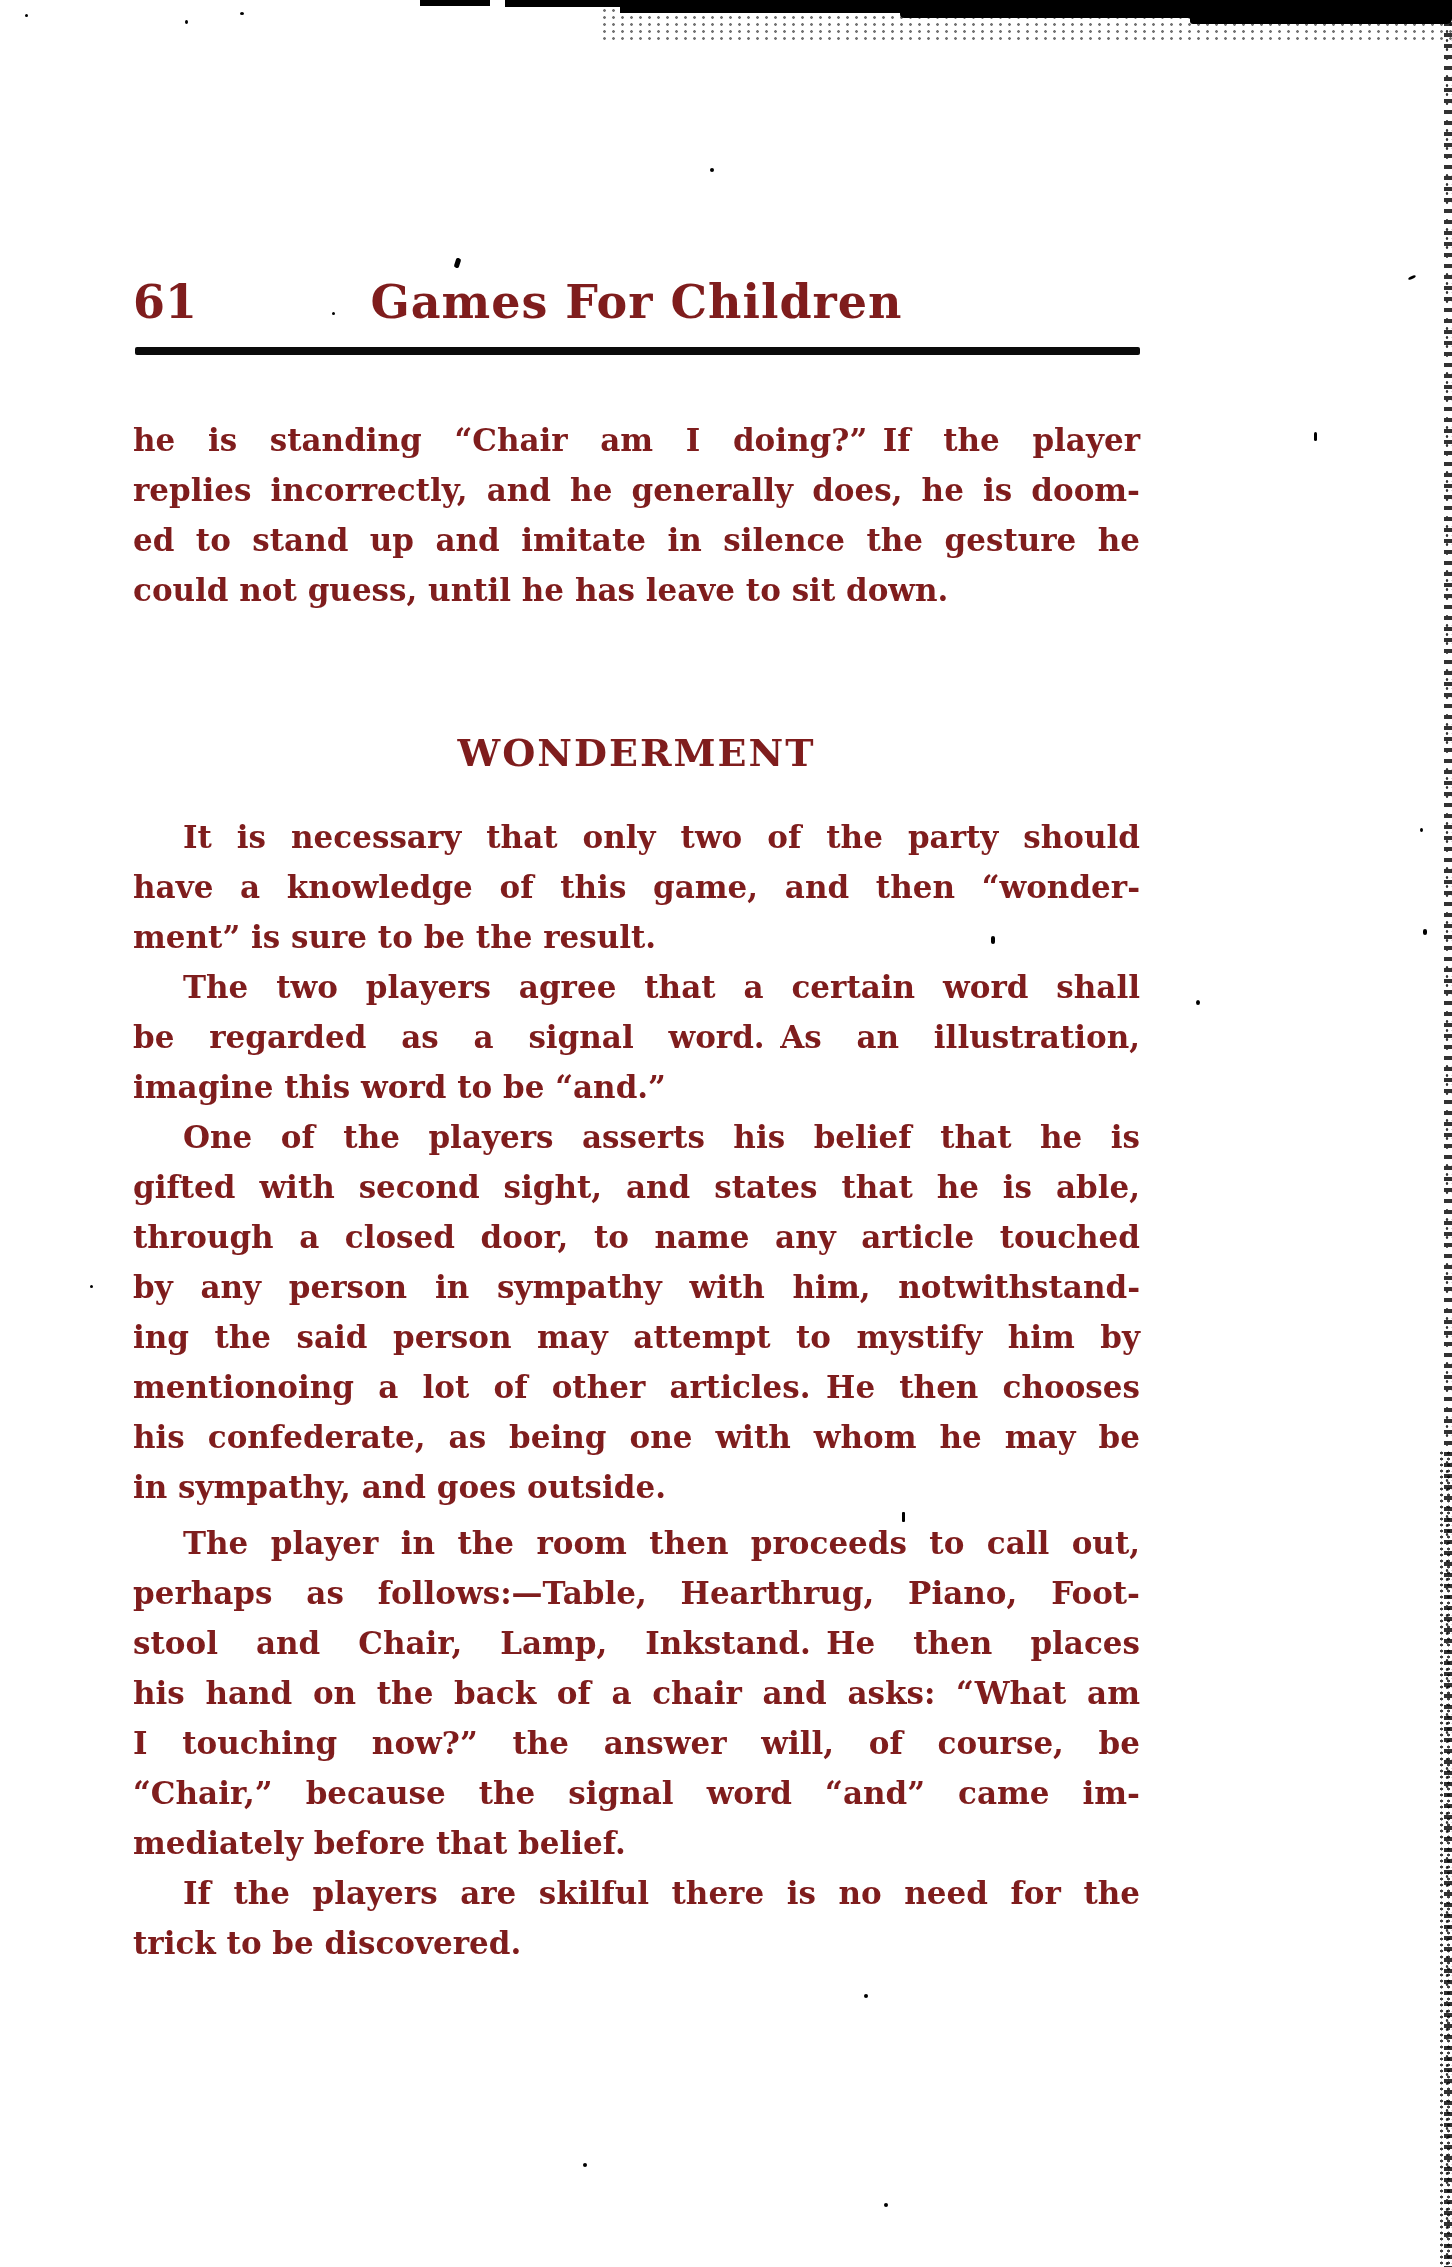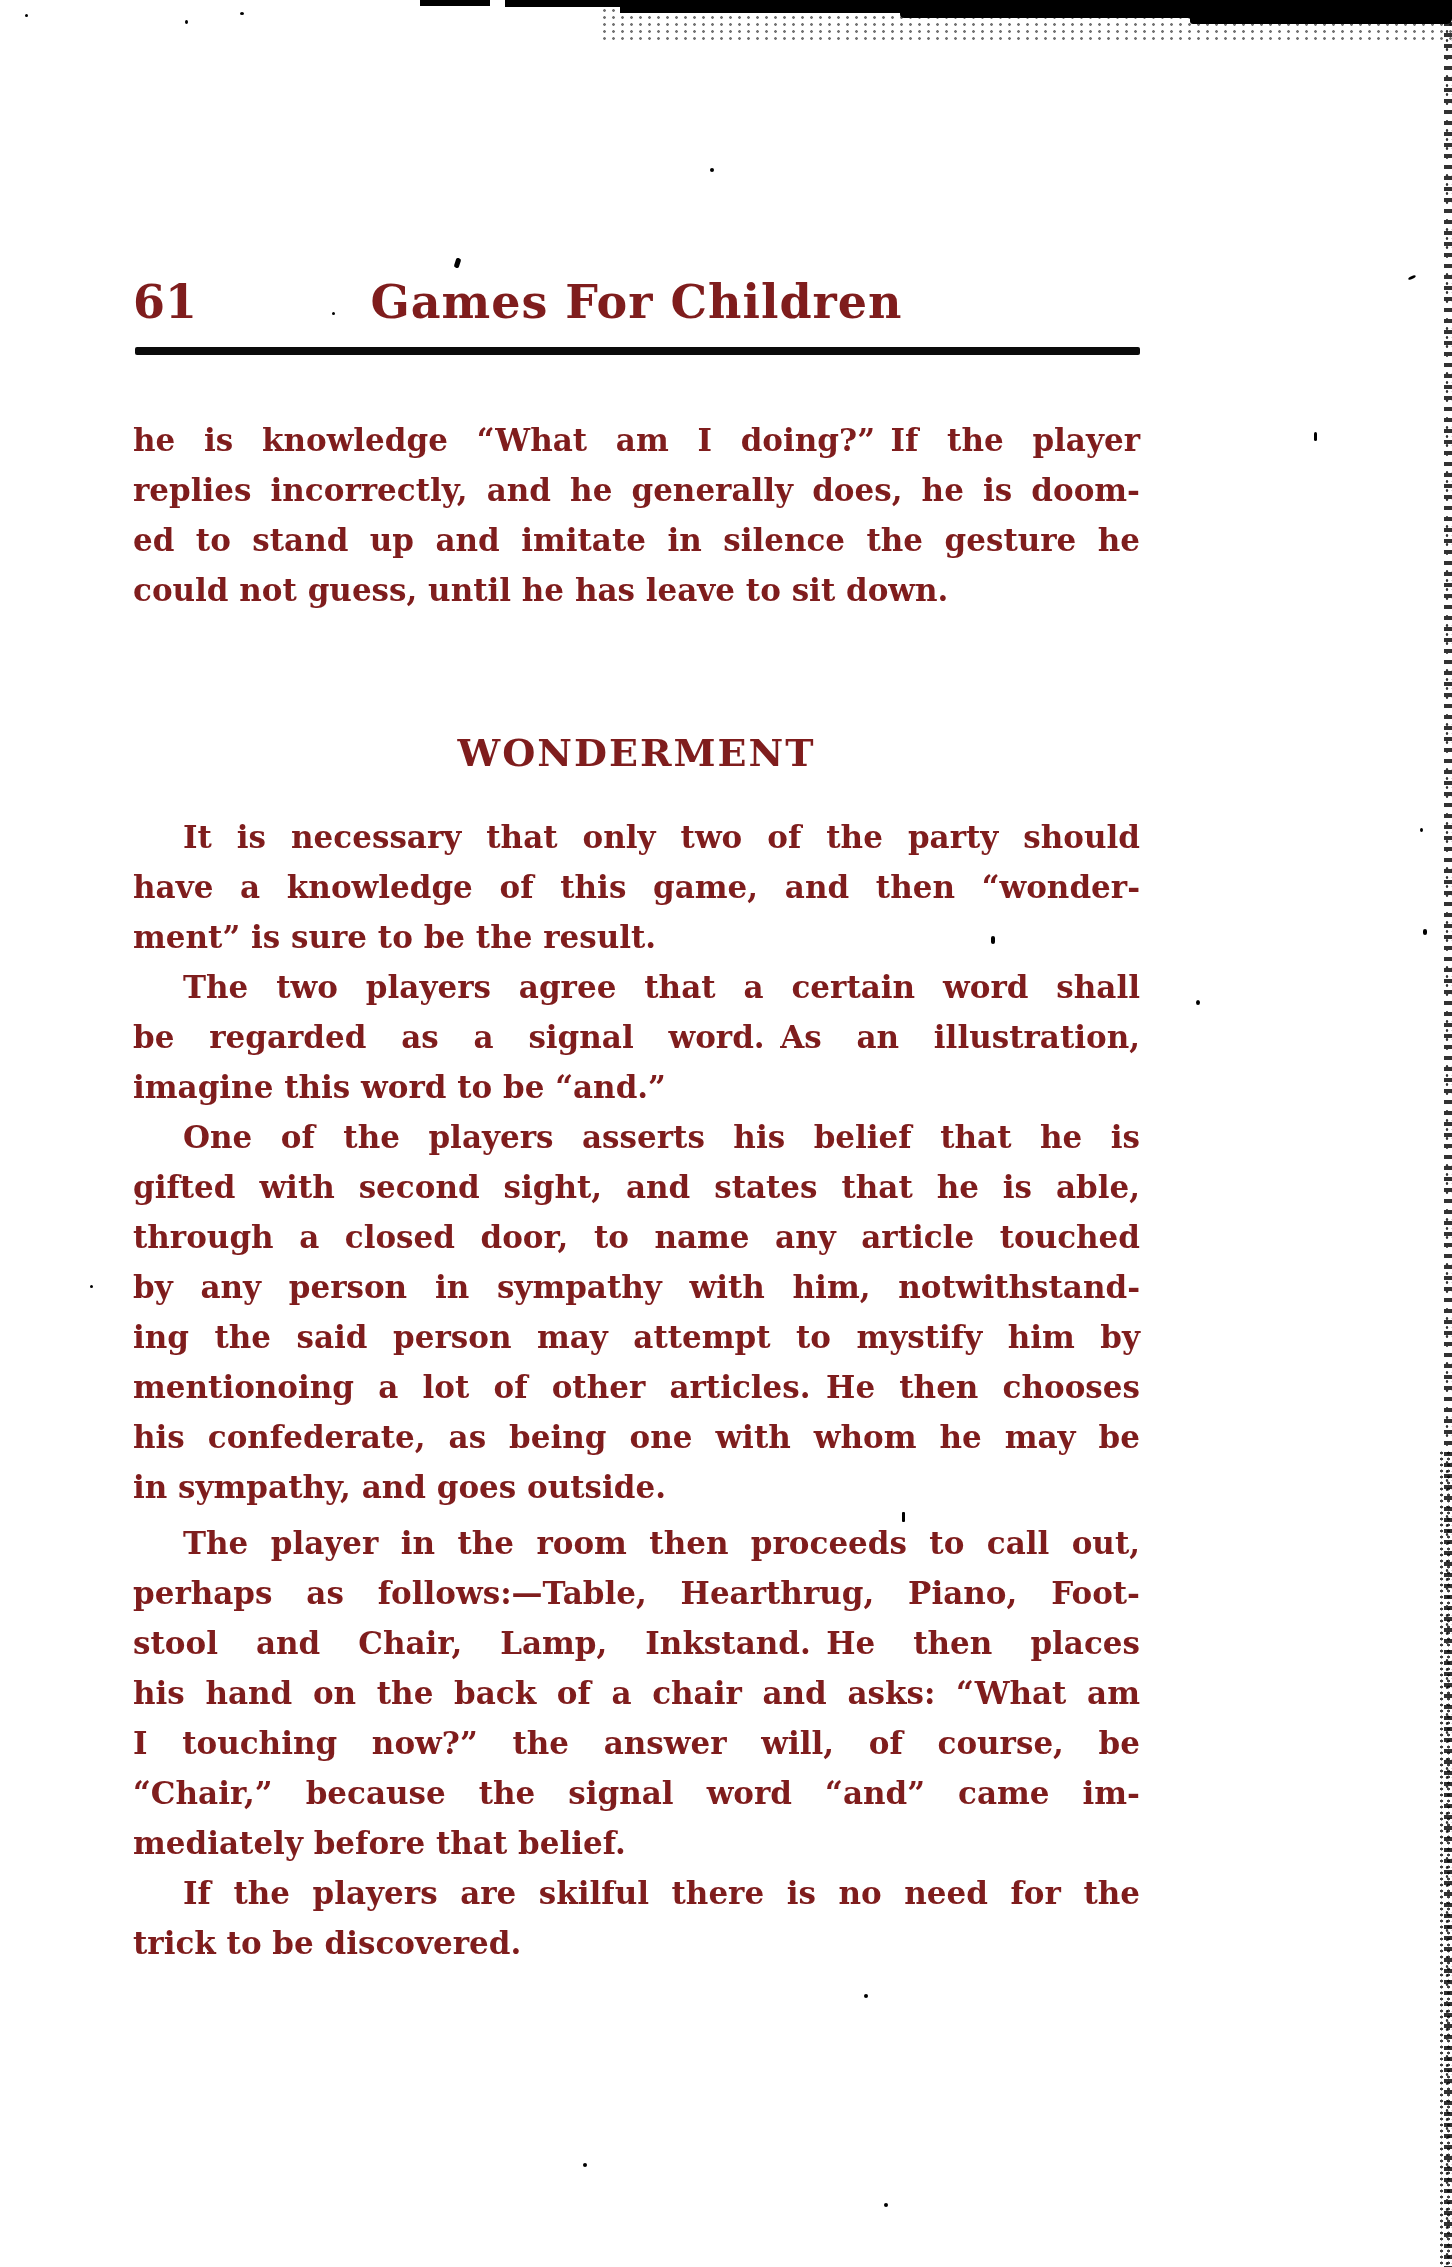--- a/index.html
+++ b/index.html
@@ -108,21 +108,21 @@
   <div class="speck" style="left:90px;  top:1285px; width:3px; height:3px;"></div>
   <div class="speck" style="left:864px; top:1994px; width:4px; height:4px;"></div>
   <div class="speck" style="left:583px; top:2163px; width:4px; height:4px;"></div>
   <div class="speck" style="left:884px; top:2203px; width:4px; height:4px;"></div>
 
   <div class="running-title">Games For Children</div>
   <div class="page-number">61</div>
   <div class="header-rule"></div>
 
   <div class="para" style="top:415px">
-      <div class="line">he is knowledge “What am I doing?” If the player</div>
+      <div class="line">he is standing “Chair am I doing?” If the player</div>
       <div class="line">replies incorrectly, and he generally does, he is doom-</div>
       <div class="line">ed to stand up and imitate in silence the gesture he</div>
       <div class="line last">could not guess, until he has leave to sit down.</div>
     </div>
   <h2 class="section-heading">WONDERMENT</h2>
   <div class="para" style="top:812px">
       <div class="line indent">It is necessary that only two of the party should</div>
       <div class="line">have a knowledge of this game, and then “wonder-</div>
       <div class="line last">ment” is sure to be the result.</div>
     </div>

